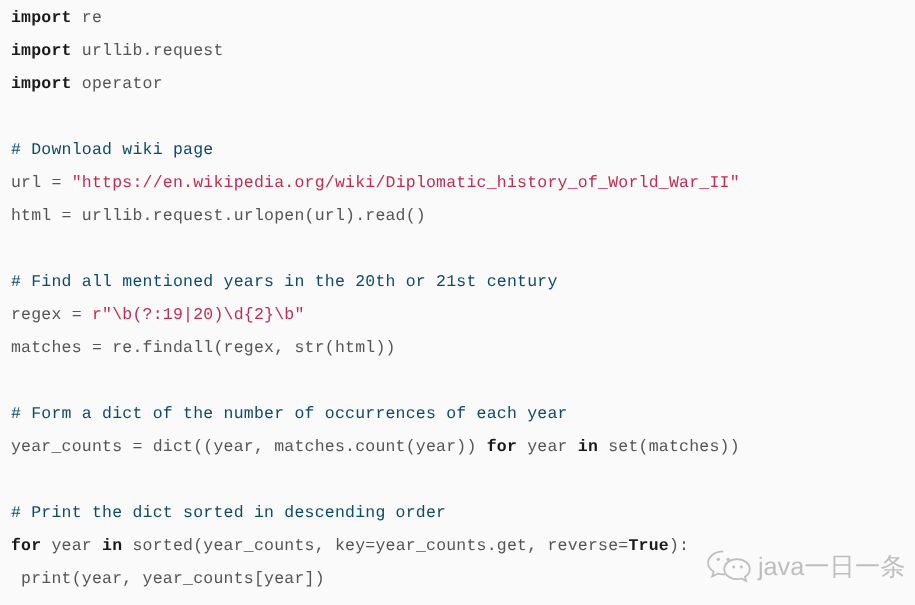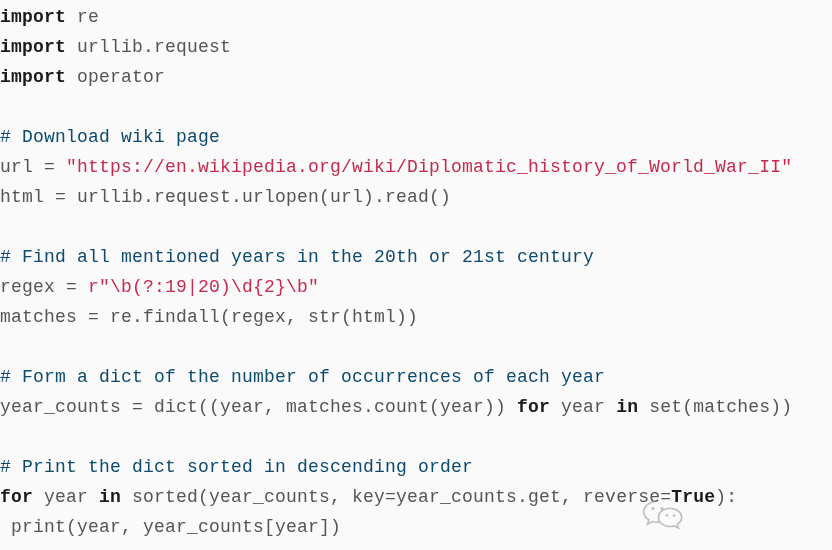--- a/index.html
+++ b/index.html
@@ -9,24 +9,24 @@
   body {
     width: 832px;
     height: 550px;
     background: #fafafa;
     font-family: "Liberation Mono", "DejaVu Sans Mono", monospace;
     overflow: hidden;
   }
 
   #code-block {
     position: absolute;
-    left: 0;
+    left: 10px;
     top: 2px;
     width: 818px;
-    font-size: 18px;
+    font-size: 15px;
     line-height: 30px;
     white-space: pre;
     letter-spacing: 0.2px;
   }
 
   .code-line {
     height: 30px;
     white-space: pre;
     color: #555555;
   }
@@ -82,13 +82,14 @@
         <path d="M30 10.2c6.4 0 11.6 4.1 11.6 9.1 0 2.9-1.7 5.5-4.4 7.1l1.2 3.8-4.3-2.3c-1.3 0.4-2.7 0.6-4.1 0.6-6.4 0-11.6-4.1-11.6-9.1s5.2-9.2 11.6-9.2z" fill="#fafafa"></path>
       </g>
       <g fill="#9a9a9a">
         <circle cx="13" cy="10.5" r="1.5"></circle>
         <circle cx="22" cy="10.5" r="1.5"></circle>
         <circle cx="27" cy="17.5" r="1.3"></circle>
         <circle cx="34" cy="17.5" r="1.3"></circle>
       </g>
     </svg>
   </span>
+  <span class="wm-text">java一日一条</span>
 </div>
 
 </body></html>

